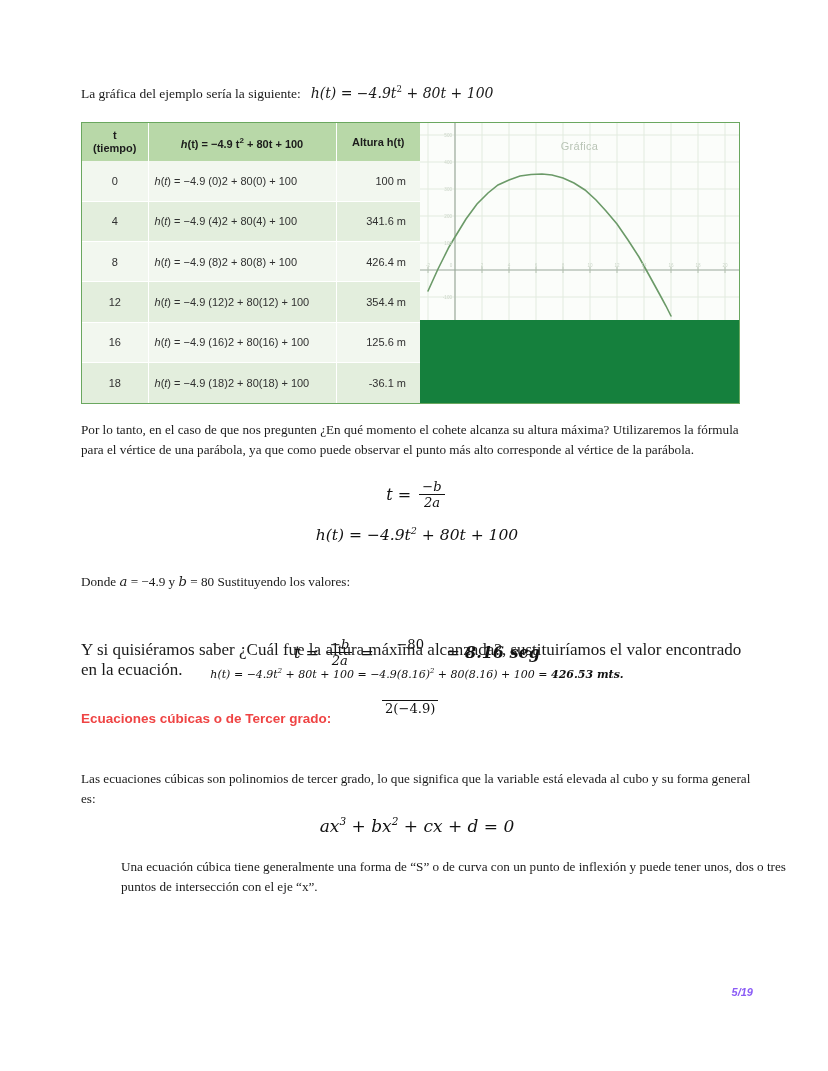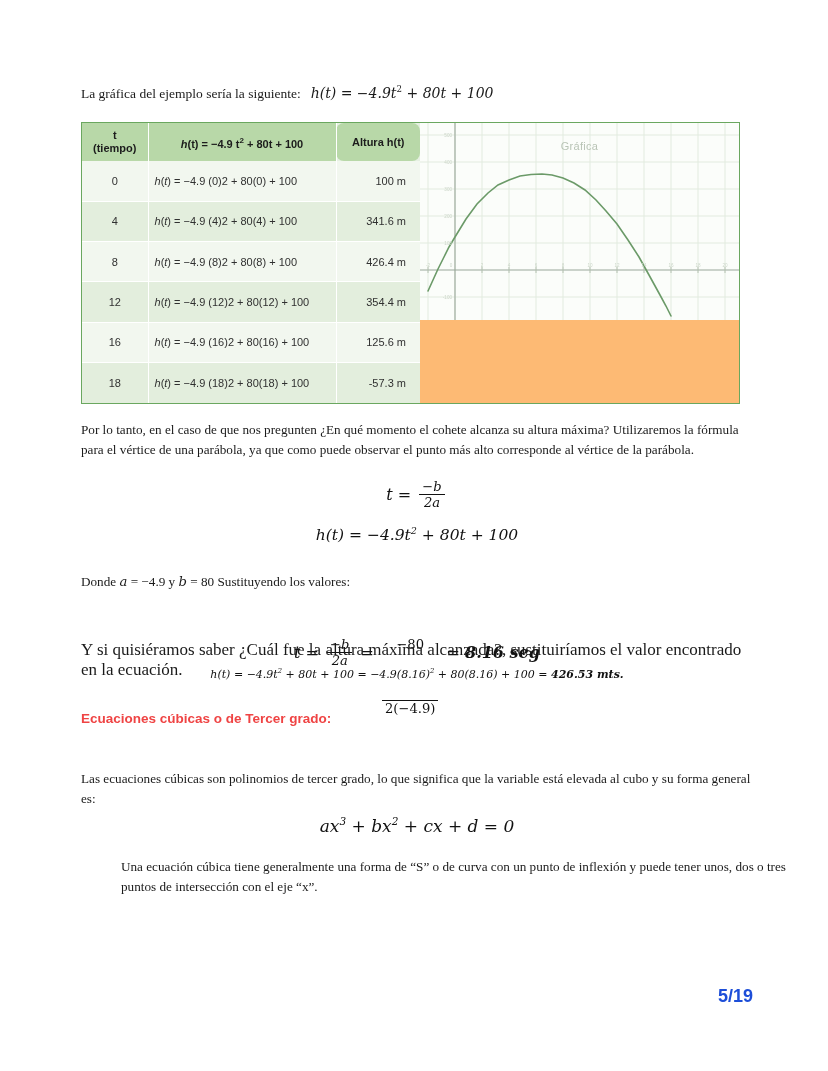--- a/index.html
+++ b/index.html
@@ -51,21 +51,21 @@
     font-weight:bold;
     font-size:11px;
     line-height:13px;
     padding:6px 4px;
     text-align:center;
     vertical-align:middle;
     border-right:1.5px solid #ffffff;
     height:34px;
     box-sizing:border-box;
   }
-  table.tbl th:last-child{border-right:none;border-radius:8px;}
+  table.tbl th:last-child{border-right:none;}
   table.tbl td{
     font-family:"Liberation Sans", sans-serif;
     font-size:11px;
     color:#303030;
     padding:4px 6px;
     height:38px;
     box-sizing:border-box;
     border-right:1.5px solid #ffffff;
     border-bottom:1.5px solid #ffffff;
     vertical-align:middle;
@@ -77,21 +77,21 @@
   .col-t{width:66px;text-align:center;}
   .col-f{width:188px;text-align:left;white-space:nowrap;}
   .col-h{width:84px;text-align:right;padding-right:14px !important;}
   .ital{font-style:italic;}
   sup.sq{font-size:8px;vertical-align:super;}
 
   
   .chartcell{
     flex:1;
     position:relative;
-    background:#fdba74;
+    background:#15803d;
     overflow:hidden;
   }
   .chartinner{
     position:absolute;left:0;top:0;right:0;height:197px;
     background:#fbfdfa;
   }
   .chart-title{
     position:absolute;top:17px;left:0;right:0;
     text-align:center;
     font-family:"Liberation Sans", sans-serif;
@@ -144,21 +144,21 @@
   .frac .den{display:block;font-size:.82em;line-height:1.15em;border-top:1.3px solid #111;padding:0 3px;}
   .bold{font-weight:bold;}
   .rm{font-style:normal;margin-top:48px;}
   sup.p2e{font-size:.62em;vertical-align:super;font-style:normal;}
   sup.p2i{font-size:.62em;vertical-align:super;}
 
   
   .pagenum{
     position:absolute;right:75px;top:986px;
     font-family:"Liberation Sans", sans-serif;
-    font-size:18px;font-weight:bold;color:#1d4ed8;
+    font-size:11px;font-weight:bold;color:#8b5cf6;font-style:italic;
   }
 </style>
 </head>
 <body>
 
 <div class="page">
  <div class="content">
 
   <div class="intro-line">
     <span>La gráfica del ejemplo sería la siguiente:</span><span class="mathpart">h(t) = −4.9t<sup class="p2e">2</sup> + 80t + 100</span>
@@ -203,21 +203,21 @@
           <td class="col-h">354.4 m</td>
         </tr>
         <tr class="odd">
           <td class="col-t">16</td>
           <td class="col-f"><span class="ital">h</span>(<span class="ital">t</span>) = −4.9 (16)2 + 80(16) + 100</td>
           <td class="col-h">125.6 m</td>
         </tr>
         <tr class="even">
           <td class="col-t">18</td>
           <td class="col-f"><span class="ital">h</span>(<span class="ital">t</span>) = −4.9 (18)2 + 80(18) + 100</td>
-          <td class="col-h">-57.3 m</td>
+          <td class="col-h">-36.1 m</td>
         </tr>
       </tbody>
     </table>
 
     <div class="chartcell">
       <div class="chartinner">
         <svg width="321" height="197" viewBox="0 0 321 197">
 
           <g stroke="#e2ebdf" stroke-width="1">
             <line x1="8" y1="0" x2="8" y2="197"></line>

